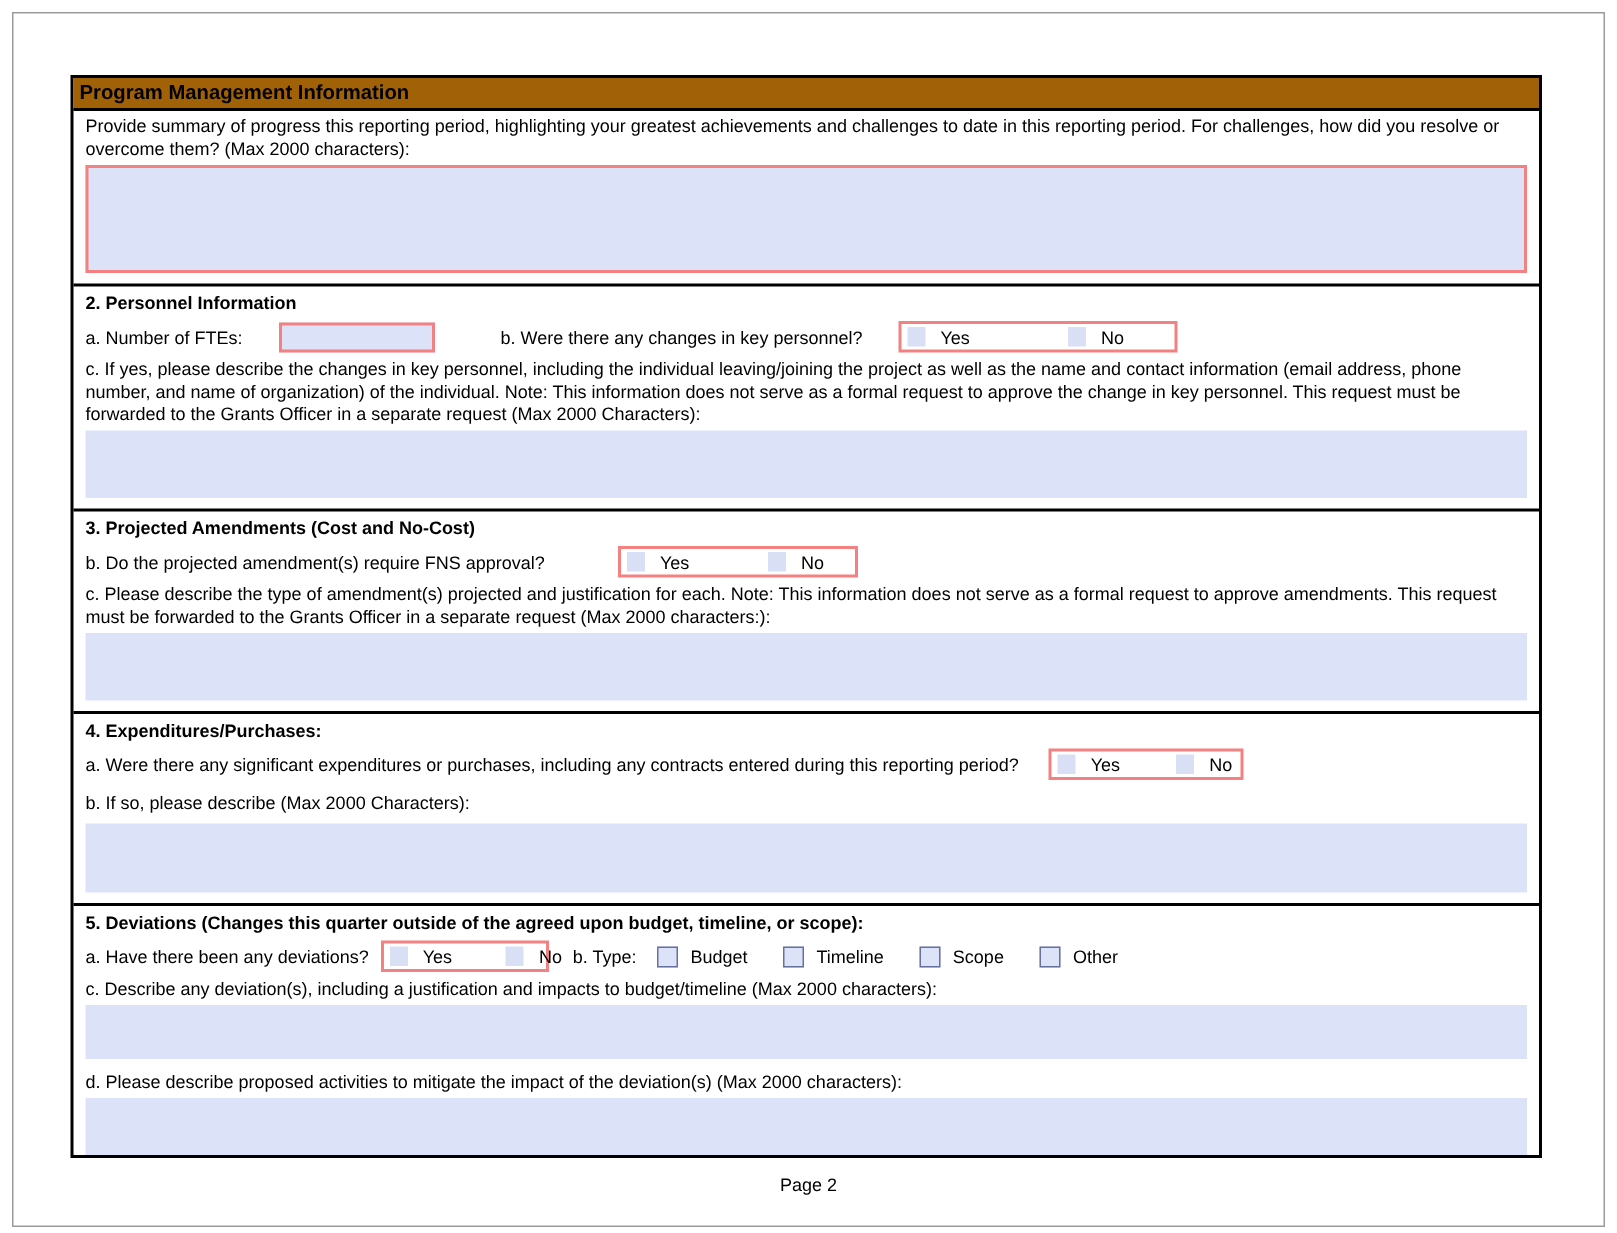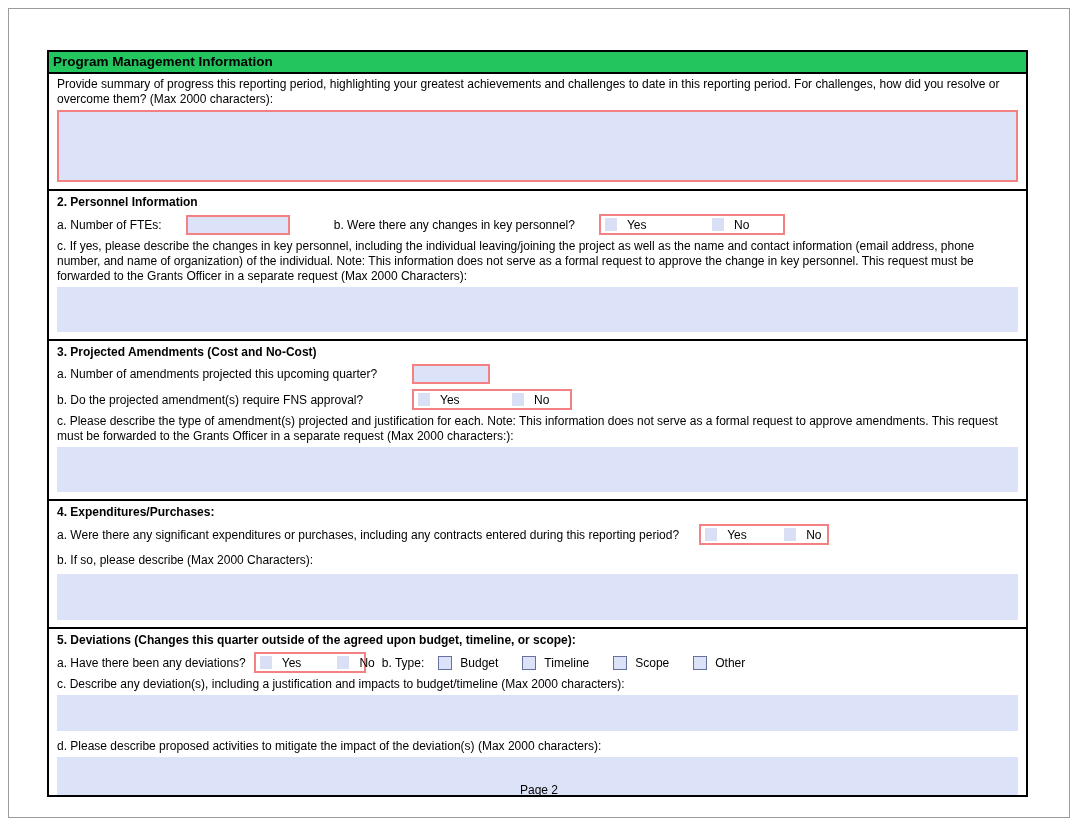--- a/index.html
+++ b/index.html
@@ -10,21 +10,21 @@
   }
   .page-frame{
     position:absolute;left:8px;top:8px;width:1060px;height:808px;
     border:1px solid #9b9b9b;pointer-events:none;
   }
   .form{
     position:absolute;left:47px;top:50px;width:981px;
     border:2px solid #000;background:#fff;box-sizing:border-box;
   }
   .form-header{
-    background:#22c55e;border-bottom:2px solid #000;
+    background:#a16207;border-bottom:2px solid #000;
     font-weight:bold;font-size:13.5px;padding:2px 4px 3px 4px;
   }
   .sec{padding:2px 8px 7px 8px;}
   .sec + .sec{border-top:2px solid #000;}
   .sec-title{font-weight:bold;margin:2px 0 2px 0;}
   .desc{line-height:15px;margin:1px 0 2px 0;}
   .ta{
     display:block;width:100%;box-sizing:border-box;background:#dce3f8;
     border:none;resize:none;margin-top:3px;outline:none;
     font-family:"Liberation Sans",sans-serif;font-size:12px;
@@ -91,24 +91,20 @@
         </span>
       </div>
     </div>
     <div class="desc">c. If yes, please describe the changes in key personnel, including the individual leaving/joining the project as well as the name and contact information (email address, phone number, and name of organization) of the individual. Note: This information does not serve as a formal request to approve the change in key personnel. This request must be forwarded to the Grants Officer in a separate request (Max 2000 Characters):</div>
     <textarea class="ta ta-44" style=""></textarea>
   </div>
 
   <div class="sec">
     <div class="sec-title">3. Projected Amendments (Cost and No-Cost)</div>
     <div class="row">
-      <span class="lbl" style="width:355px;">a. Number of amendments projected this upcoming quarter?</span>
-      <input class="tfield" style="width: 70px;">
-    </div>
-    <div class="row">
       <span class="lbl" style="width:355px;">b. Do the projected amendment(s) require FNS approval?</span>
       <div class="yesno" style="width:156px;">
         <span class="half">
           <span class="cb-sq"></span>
           <span class="yn-label">Yes</span>
         </span>
         <span class="half">
           <span class="cb-sq"></span>
           <span class="yn-label">No</span>
         </span>

